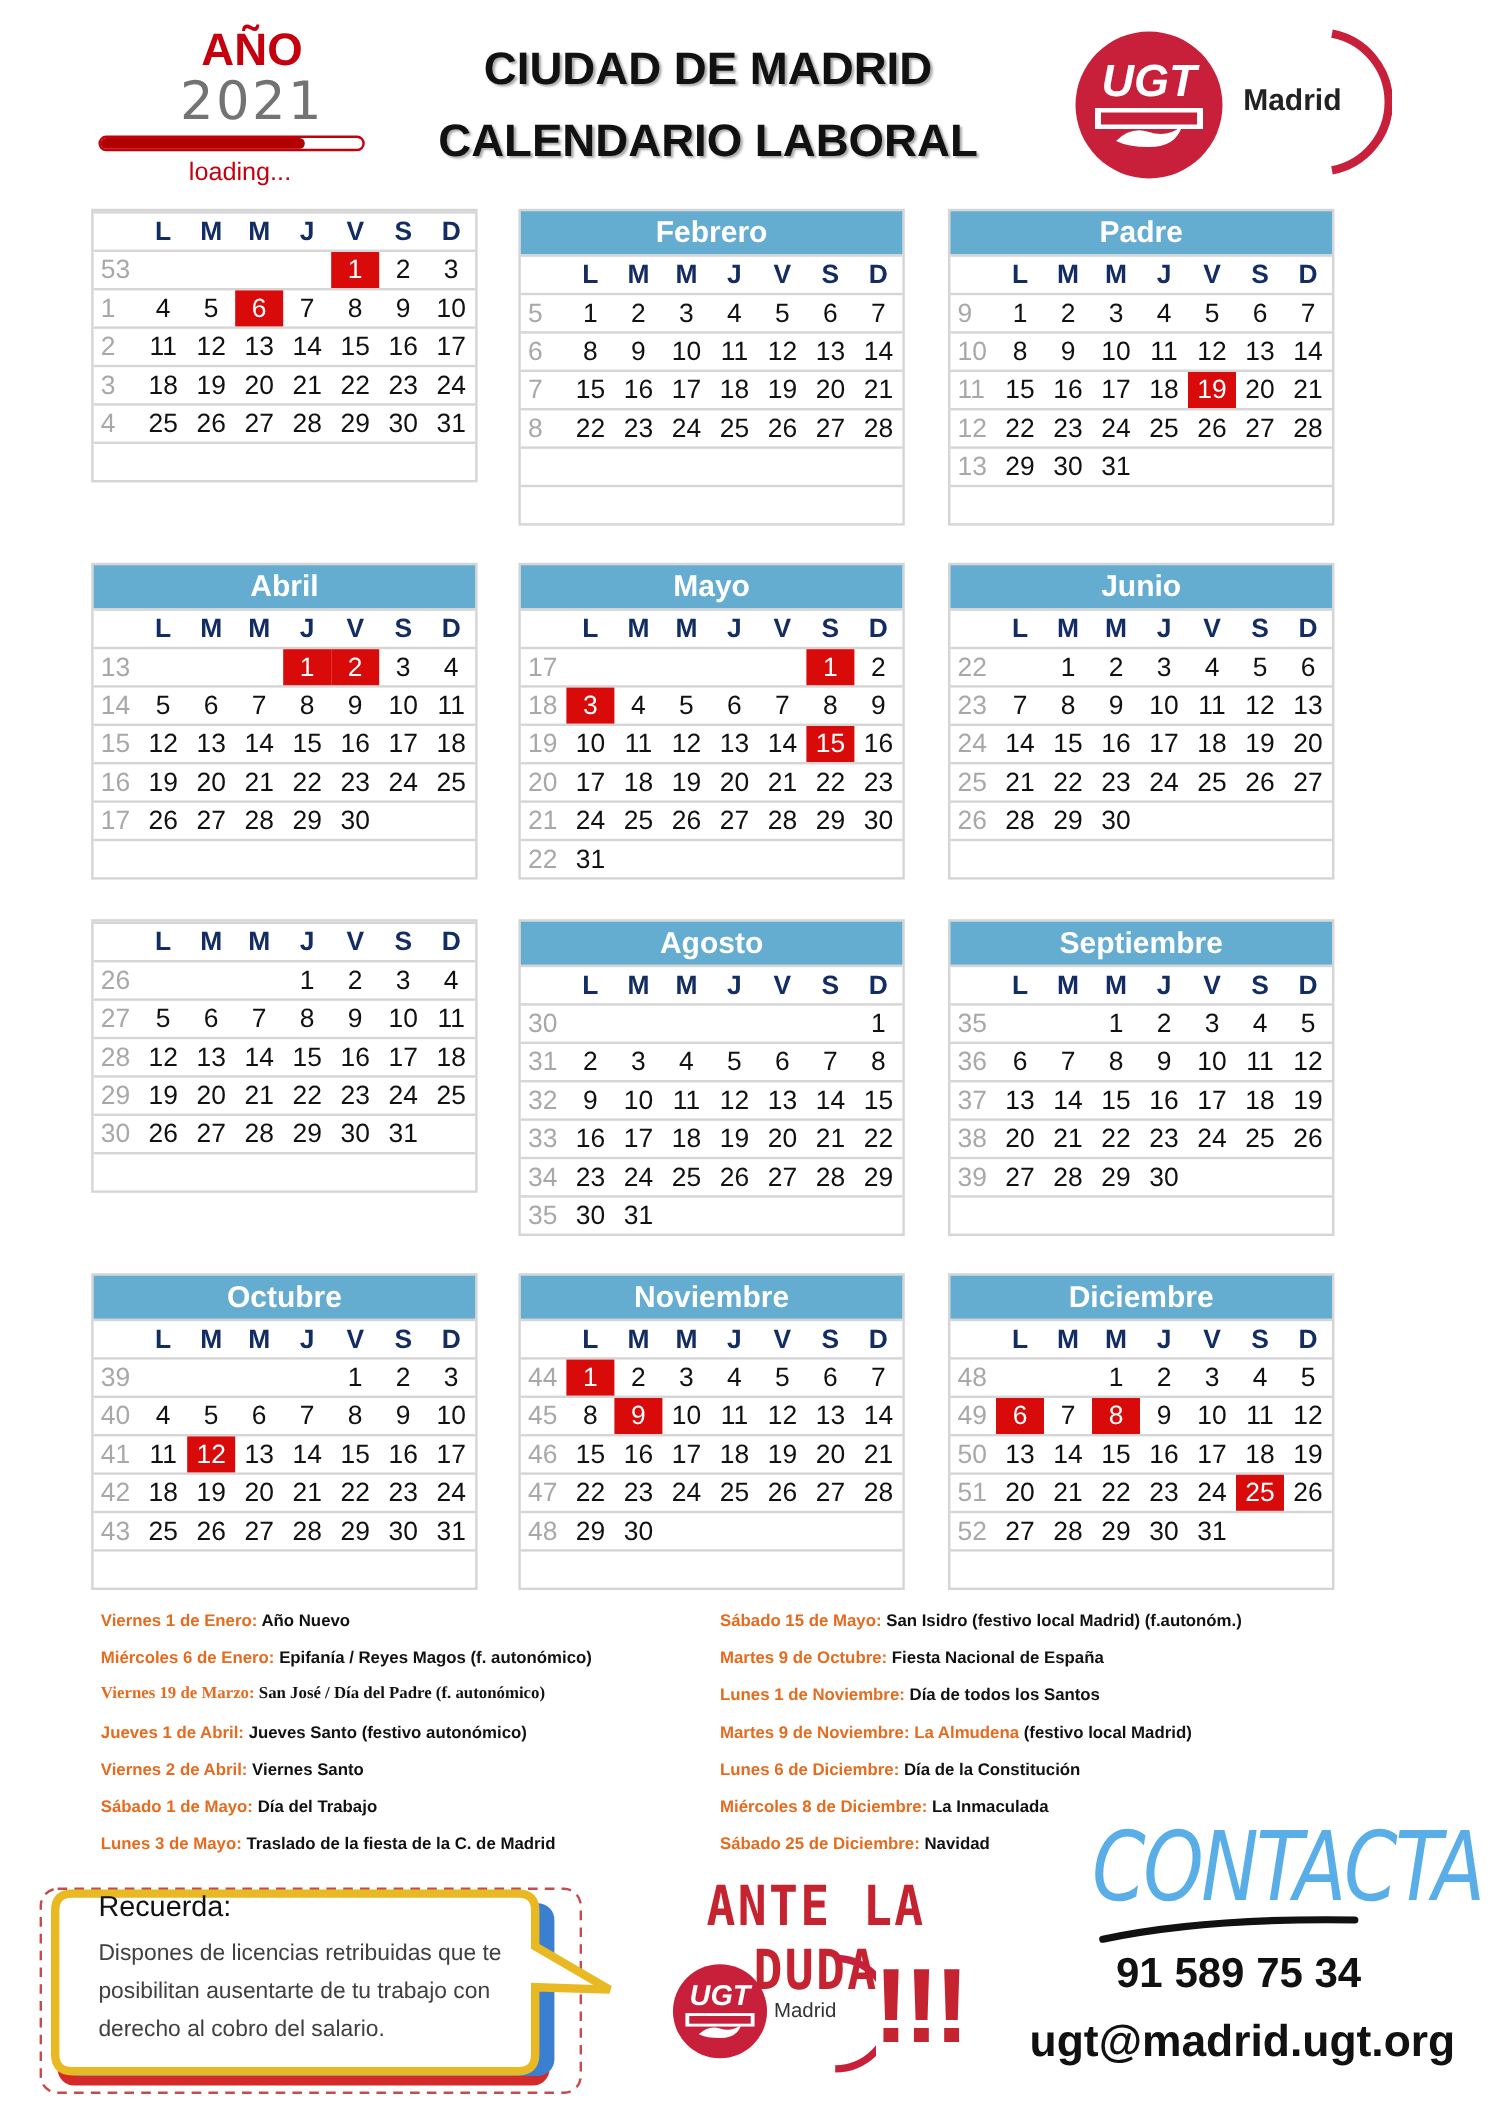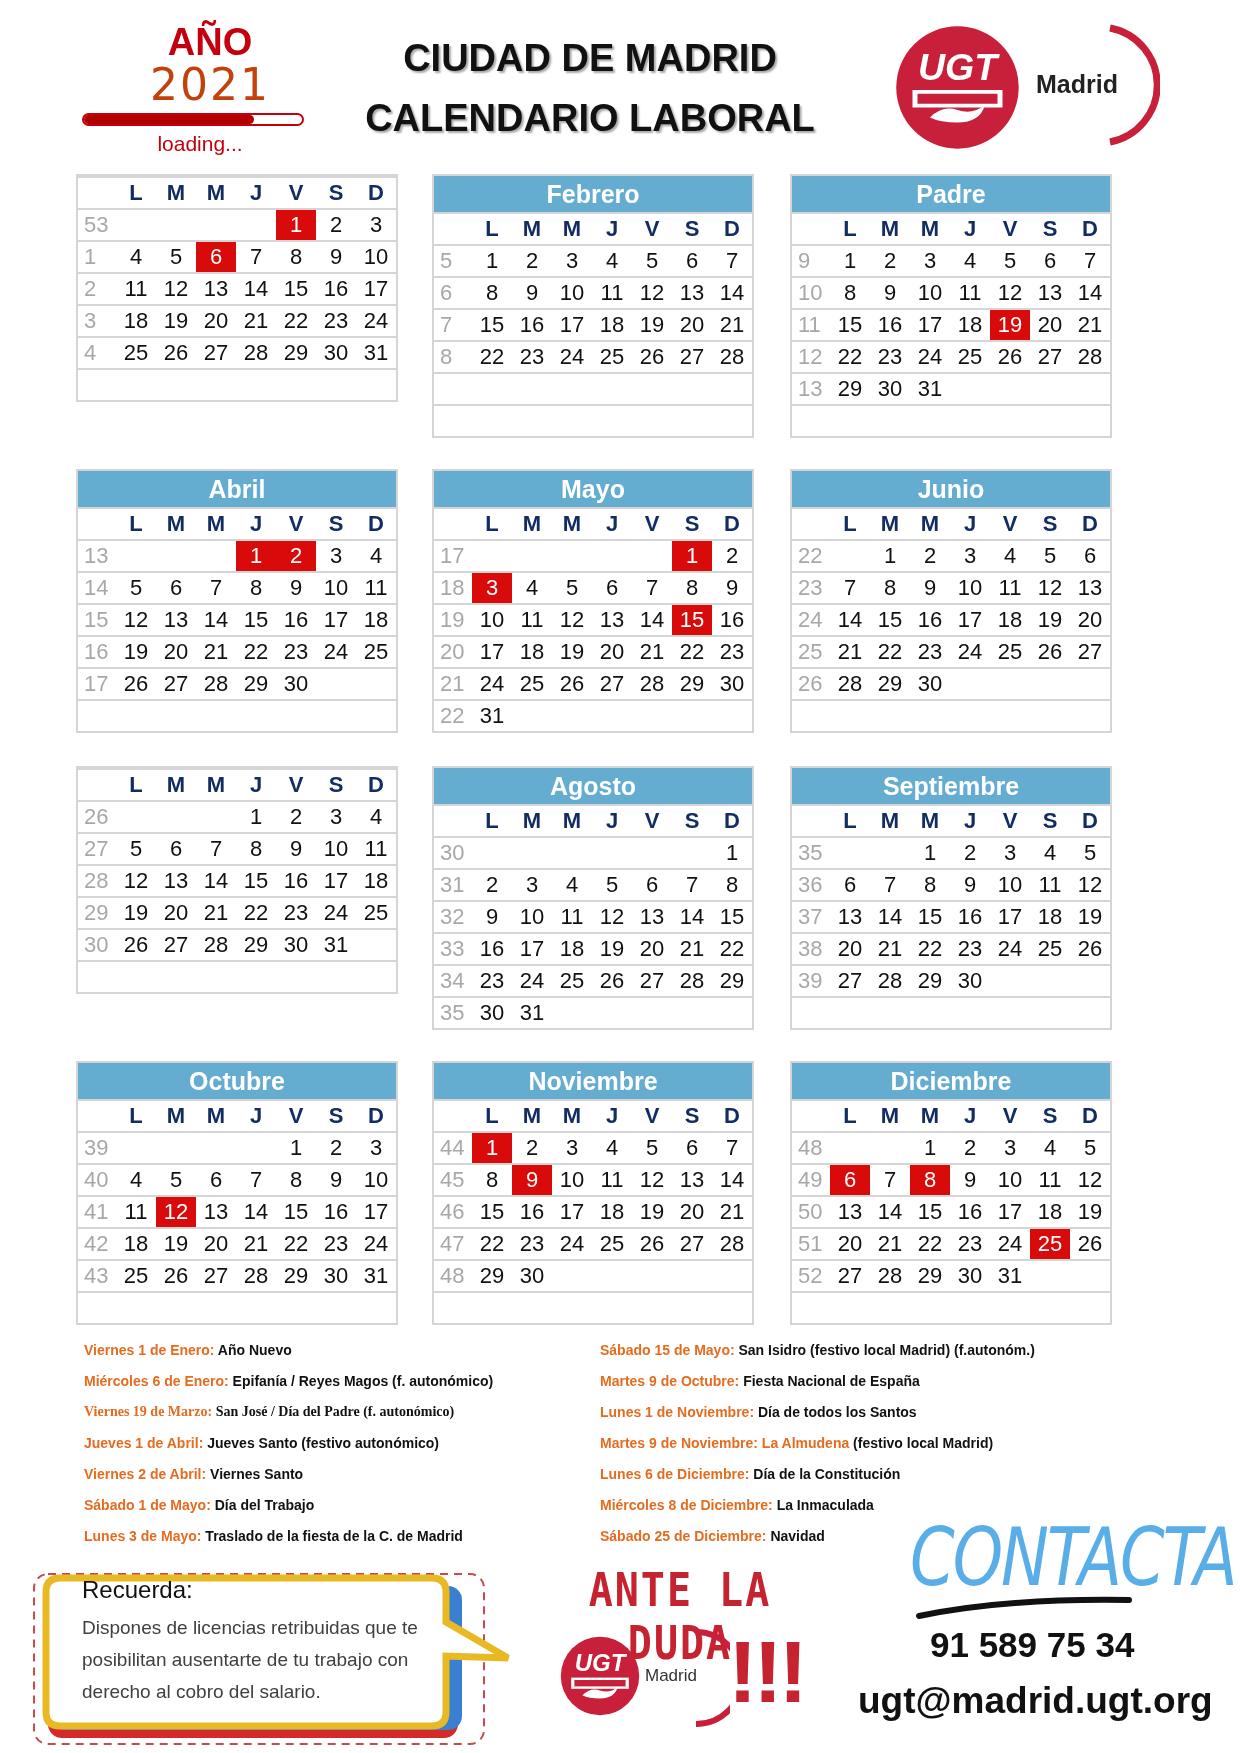--- a/index.html
+++ b/index.html
@@ -1,20 +1,20 @@
 <!DOCTYPE html>
 <html><head>
 <meta charset="utf-8">
 <style>
   html,body{margin:0;padding:0;background:#fff;}
   body{width:1240px;height:1753px;position:relative;overflow:hidden;font-family:"Liberation Sans",sans-serif;}
   .abs{position:absolute;}
   
   .ano{left:140px;top:22px;width:140px;text-align:center;color:#c4000e;font-weight:bold;font-size:38px;line-height:40px;font-family:"Liberation Sans",sans-serif;}
-  .year{left:120px;top:62px;width:180px;text-align:center;color:#c2410c;font-size:44px;line-height:46px;letter-spacing:2px;font-family:"DejaVu Sans",sans-serif;}
+  .year{left:120px;top:62px;width:180px;text-align:center;color:#737373;font-size:44px;line-height:46px;letter-spacing:2px;font-family:"DejaVu Sans",sans-serif;}
   .bar{left:82px;top:113px;width:222px;height:13px;border:2px solid #c4000e;border-radius:8px;box-sizing:border-box;background:#fff;}
   .bar .fill{height:100%;width:78%;background:#b20000;border-radius:6px;}
   .loading{left:120px;top:132px;width:160px;text-align:center;color:#c4000e;font-size:21px;}
   .title{left:330px;top:28px;width:520px;text-align:center;font-weight:bold;font-size:38px;line-height:60px;color:#111;text-shadow:2px 2px 2px #aaa;font-family:"Liberation Sans",sans-serif;}
   .logo-big{left:895px;top:25px;width:125px;height:125px;}
   .logo-madrid{left:1036px;top:70px;font-size:25px;font-weight:bold;color:#222;}
   .logo-arc{left:1080px;top:20px;width:80px;height:130px;}
   
   .month{position:absolute;width:322px;border:2px solid #d5d5d5;box-sizing:border-box;background:#fff;}
   .mhead{height:36px;background:#64acd0;color:#fff;font-weight:bold;font-size:25px;line-height:36px;text-align:center;}

